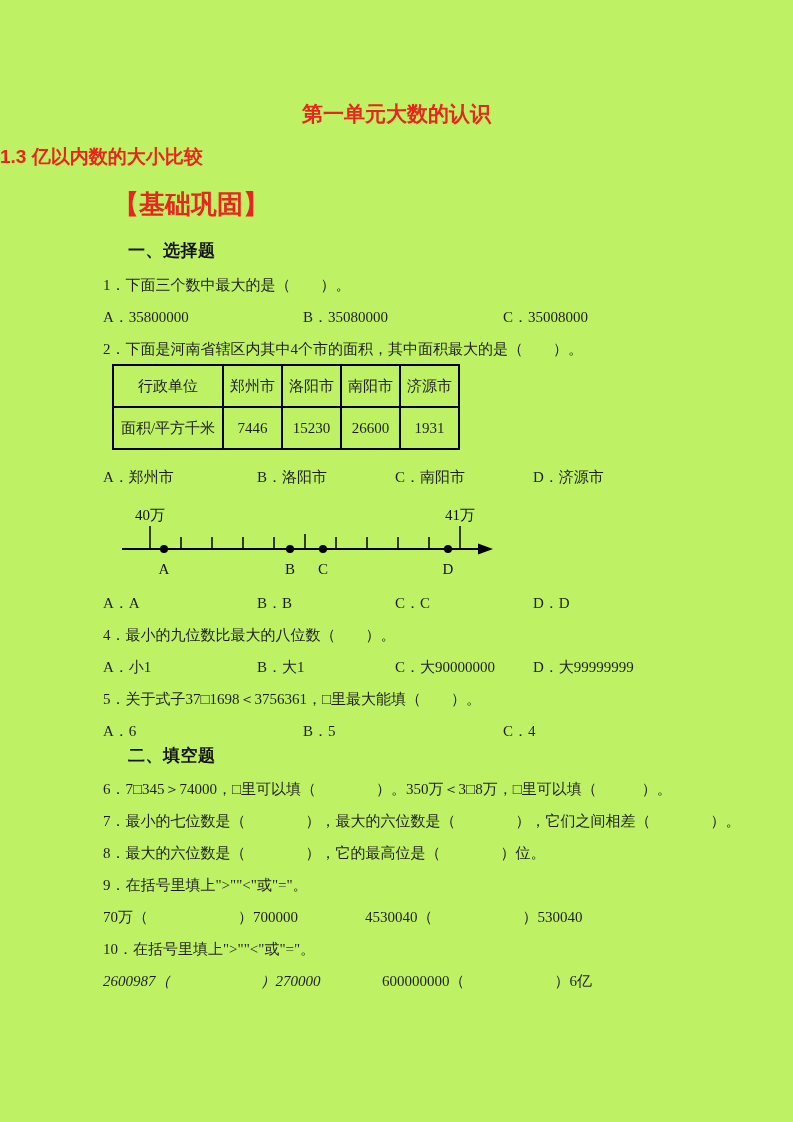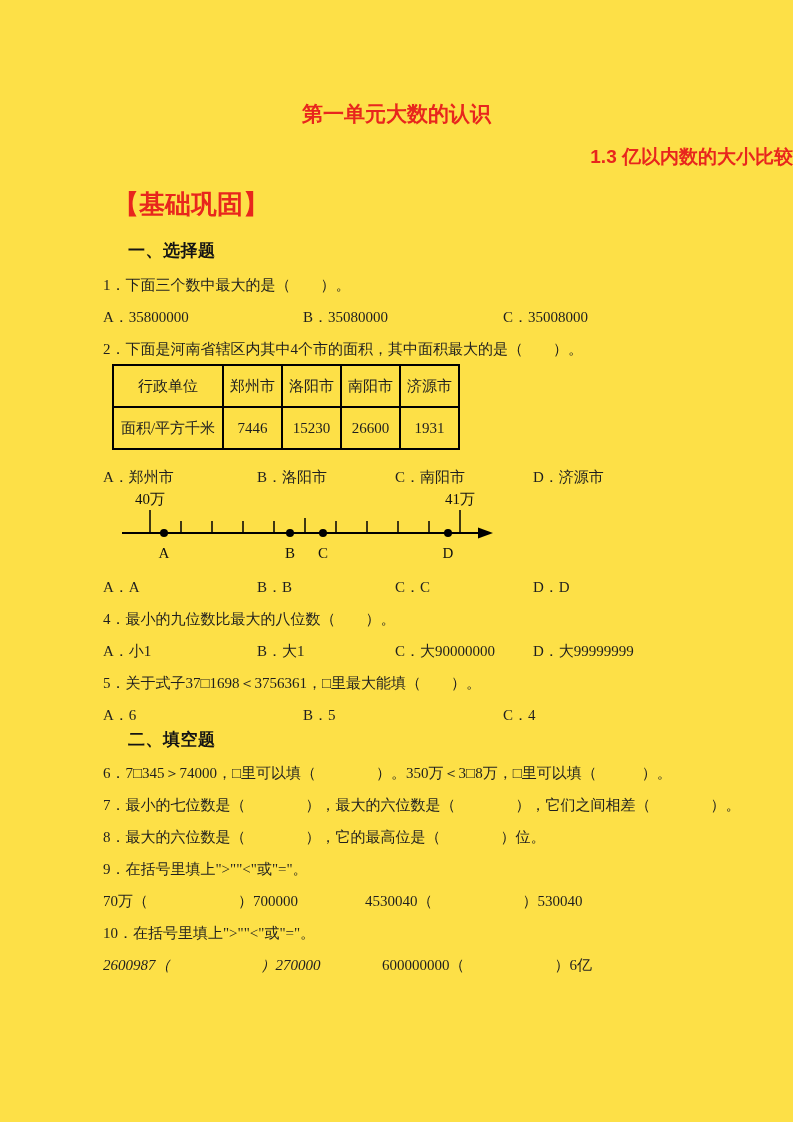--- a/index.html
+++ b/index.html
@@ -1,37 +1,37 @@
 <!DOCTYPE html>
 <html lang="zh"><head>
 <meta charset="utf-8">
 <style>
   * { box-sizing: border-box; }
   html, body { margin: 0; padding: 0; background: #ffffff; }
   .page {
     position: relative;
     width: 793px;
     height: 1122px;
-    background: #fde047;
+    background: #bef264;
     overflow: hidden;
     font-family: "Liberation Serif", "DejaVu Serif", serif;
     font-size: 15px;
     color: #1f1f1f;
   }
   .title {
     padding-top: 100px;
     text-align: center;
     font-family: "Liberation Sans", "DejaVu Sans", sans-serif;
     font-weight: bold;
     font-size: 21px;
     color: #e8261d;
   }
   .subtitle {
     margin-top: 16px;
-    text-align: right;
+    text-align: left;
     font-family: "Liberation Sans", "DejaVu Sans", sans-serif;
     font-weight: bold;
     font-size: 19px;
     color: #e8261d;
   }
   .badge {
     margin: 17px 0 4px 113px;
     font-family: "Liberation Sans", "DejaVu Sans", sans-serif;
     font-weight: bold;
     font-size: 26px;
@@ -71,21 +71,21 @@
     border: 2px solid #000000;
     text-align: center;
     vertical-align: middle;
     height: 42px;
     padding: 8px 6px;
     font-size: 15px;
     color: #1f1f1f;
   }
   .area-table td.c0 { width: 110px; }
   .area-table td.cn { min-width: 57px; }
-  .numberline-wrap { margin: 0 0 0 115px; height: 78px; }
+  .numberline-wrap { margin: 16px 0 0 115px; height: 78px; }
   .numberline-wrap svg text {
     font-family: "Liberation Serif", "DejaVu Serif", serif;
     font-size: 15px;
     fill: #111111;
   }
 </style>
 </head>
 <body>
 
 <div class="page">

